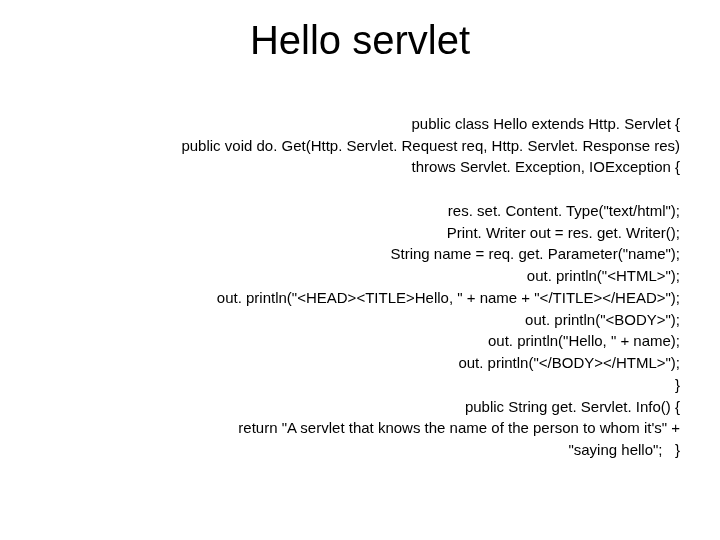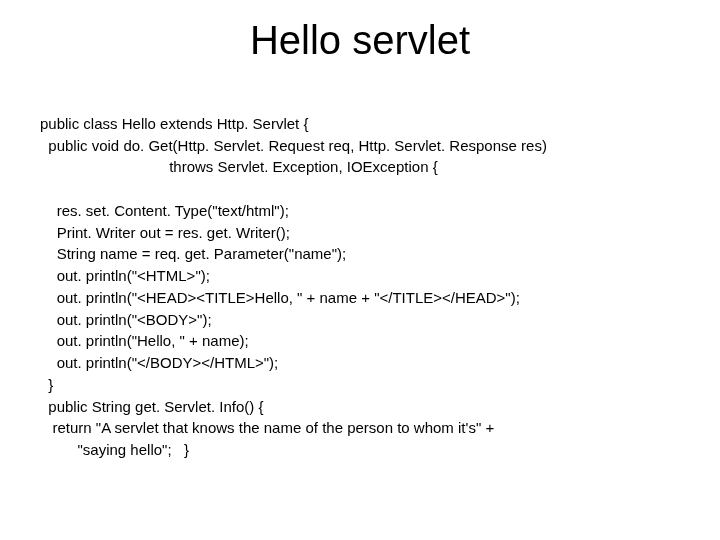--- a/index.html
+++ b/index.html
@@ -21,20 +21,21 @@
       font-size: 40px;
       font-weight: 400;
       margin-bottom: 28px;
       font-family: Arial, sans-serif;
     }
     .code {
       font-family: Arial, Helvetica, sans-serif;
       font-size: 15px;
       line-height: 1.45;
       white-space: pre;
+      text-align: right;
     }
   </style>
 </head>
 <body>
 
 <div class="slide">
   <h1 class="title">Hello servlet</h1>
   <div class="code">
 <span>public class Hello extends Http. Servlet {</span>
 <span>  public void do. Get(Http. Servlet. Request req, Http. Servlet. Response res)</span>

